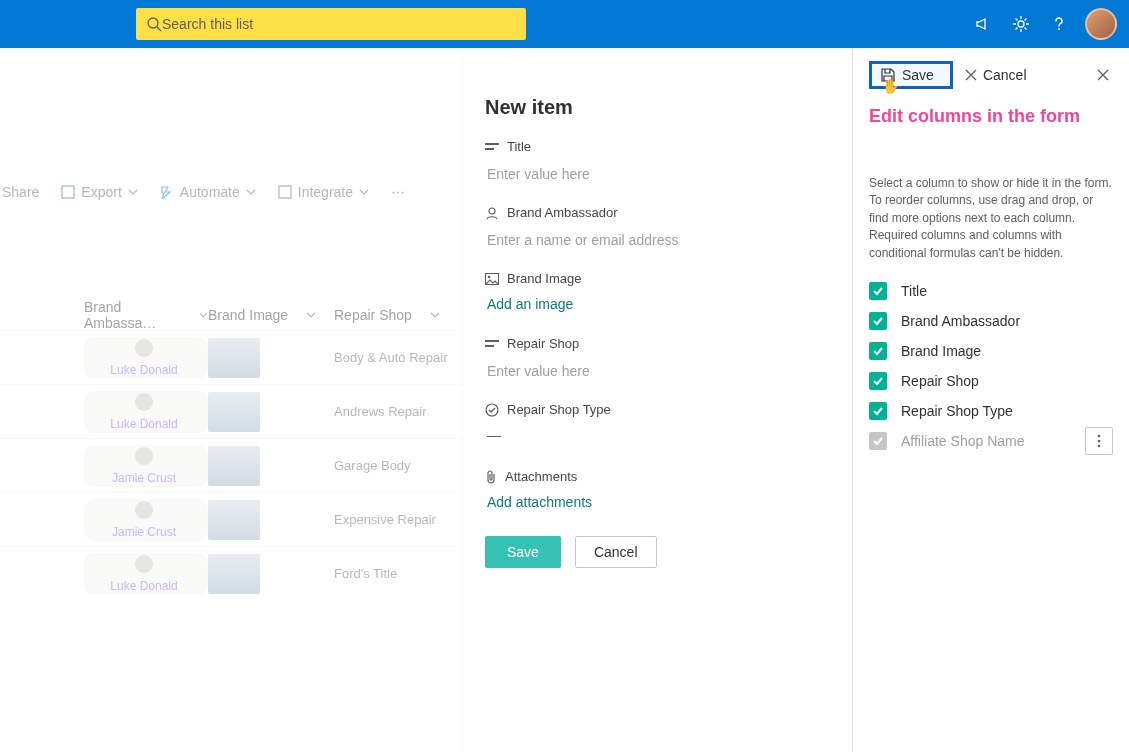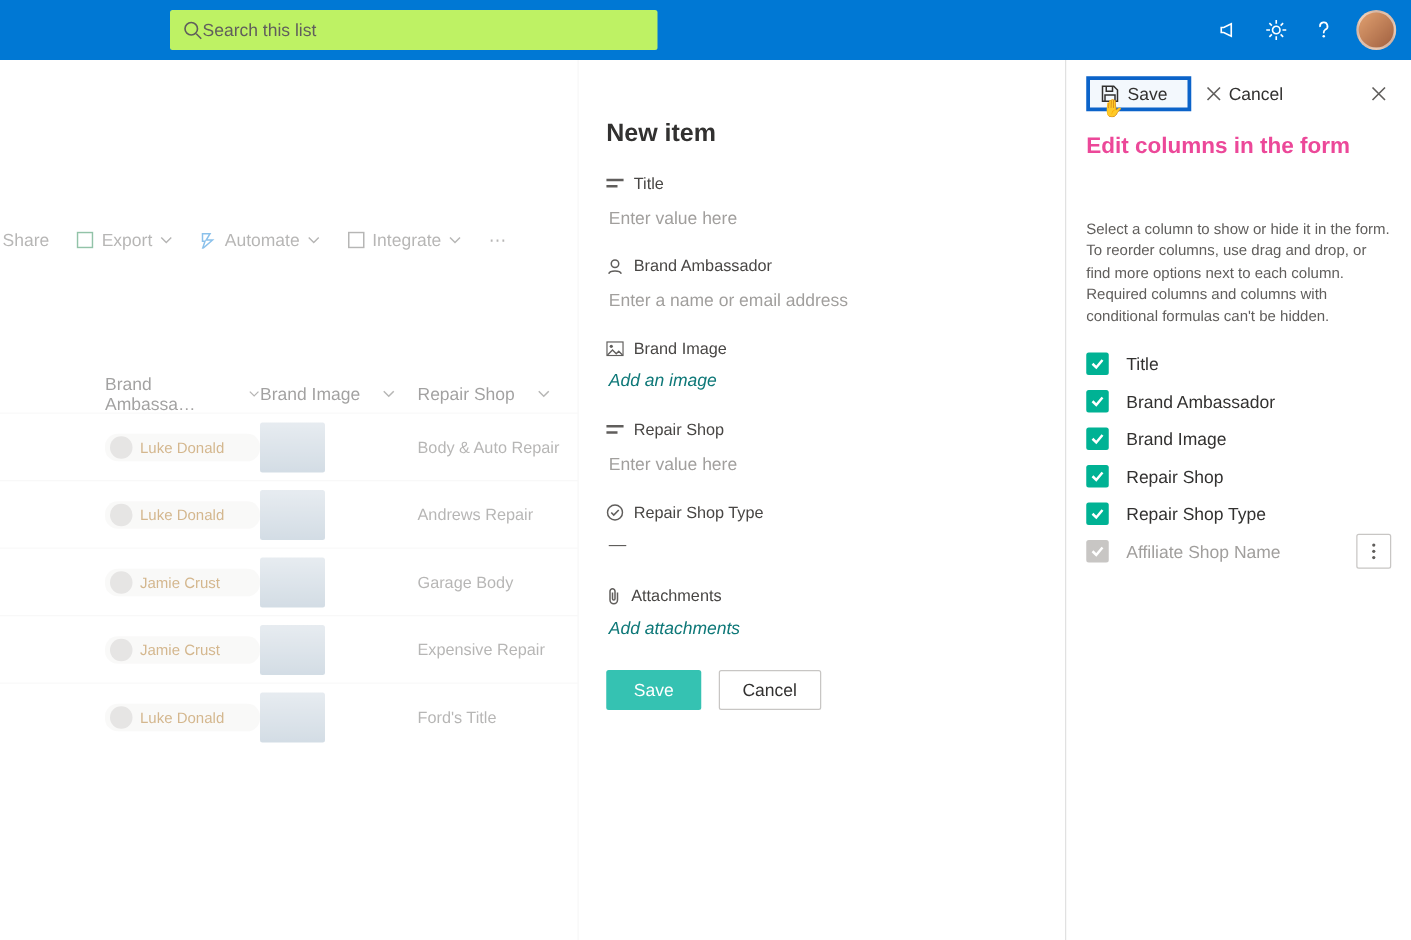--- a/index.html
+++ b/index.html
@@ -1,20 +1,20 @@
 <!DOCTYPE html>
 <html><head>
 <meta charset="utf-8">
 <style>
   * { box-sizing: border-box; margin: 0; padding: 0; font-family: "Segoe UI", -apple-system, sans-serif; }
   body { width: 1129px; height: 752px; overflow: hidden; background: #fff; }
 
   
   .topbar { height: 48px; background: #0078d4; display: flex; align-items: center; padding: 0 12px; }
-  .search-wrap { margin-left: 124px; width: 390px; height: 32px; background: #bef264; border-radius: 2px; display: flex; align-items: center; padding: 0 10px; }
+  .search-wrap { margin-left: 124px; width: 390px; height: 32px; background: #fde047; border-radius: 2px; display: flex; align-items: center; padding: 0 10px; }
   .search-wrap input { flex: 1; border: none; background: transparent; outline: none; font-size: 14px; color: #484644; }
   .search-wrap input::placeholder { color: #605e5c; }
   .topbar-spacer { flex: 1; }
   .topbar-icon { width: 32px; height: 32px; display: flex; align-items: center; justify-content: center; color: #fff; margin-left: 6px; cursor: pointer; }
   .avatar { width: 32px; height: 32px; border-radius: 50%; background: linear-gradient(135deg,#e0a070,#a06040); margin-left: 10px; border: 2px solid rgba(255,255,255,.5); cursor: pointer; }
 
   .workspace { position: relative; height: 704px; }
 
   
   .behind { position: absolute; inset: 0; opacity: .45; pointer-events: none; }
@@ -25,34 +25,34 @@
 
   .cmd-row { display:flex; gap:22px; align-items:center; font-size:14px; color:#605e5c; padding:8px 0 0 2px; height:40px;}
   .cmd-row .c { display:flex; align-items:center; gap:6px; cursor:pointer;}
 
   .list { margin-top: 92px; }
   .cols { display:flex; padding-left: 84px; font-size:14px; color:#323130; font-weight:400; height:30px; align-items:center;}
   .cols .ch { display:flex; align-items:center; gap:18px; }
   .col-a { width: 124px; } .col-b { width: 126px; } .col-c { width: 140px; }
   .rows { }
   .row { display:flex; align-items:center; padding-left:84px; height: 54px; border-top:1px solid #f1f1f1;}
-  .person { display:flex; align-items:center; gap:6px; background:#f3f2f1; border-radius:10px; padding:2px 8px 2px 4px; font-size:12px; color:#a16207;}
+  .person { display:flex; align-items:center; gap:6px; background:#f3f2f1; border-radius:10px; padding:2px 8px 2px 4px; font-size:12px; color:#8b5cf6;flex-direction:column;}
   .person .pa { width:18px; height:18px; border-radius:50%; background:#c8c6c4;}
   .thumb { width:52px; height:40px; background:linear-gradient(#cbd6e0,#9fb4c6); border-radius:2px;}
   .rst { font-size:13px; color:#605e5c; }
 
   
   .form-panel { position:absolute; top:0; bottom:0; left:462px; right:277px; background:#fff; padding: 48px 26px 4px 22px; overflow:auto; border-left:1px solid rgba(0,0,0,.03);}
   .form-title { font-size:20px; font-weight:600; color:#323130; margin-bottom:20px;}
   .field { margin-bottom:16px;}
   .field-label { display:flex; align-items:center; gap:8px; font-size:13px; color:#484644; margin-bottom:6px;}
   .field-label .fi { color:#605e5c; }
   .txt-input { width:100%; border:none; border-bottom:1px solid transparent; font-size:14px; padding:6px 2px; outline:none; color:#323130;}
   .txt-input::placeholder { color:#a19f9d; }
-  .link-like { color:#0e7878; font-size:14px; cursor:pointer; padding:4px 2px 8px;font-style:italic;}
+  .link-like { color:#0e7878; font-size:14px; cursor:pointer; padding:4px 2px 8px;}
   .dash { color:#605e5c; font-size:14px; padding:4px 2px 10px;}
   .form-actions { display:flex; gap:14px; margin-top:18px; }
   .btn-primary { background:#35c2b2; color:#fff; border:none; padding:8px 22px; border-radius:2px; font-size:14px; cursor:pointer;}
   .btn-secondary { background:#fff; color:#323130; border:1px solid #c8c6c4; padding:7px 18px; border-radius:2px; font-size:14px; cursor:pointer;}
 
   
   .right-panel { position:absolute; top:0; right:0; bottom:0; width:277px; background:#fff; border-left:1px solid #e1e1e1; padding: 10px 16px 0 16px;}
   .rp-head { display:flex; align-items:center; height:34px; }
   .save-box { display:flex; align-items:center; gap:6px; border:3px solid #0b63c9; background:#f3f8fd; padding:3px 16px 3px 8px; font-size:14px; color:#323130; cursor:pointer; position:relative;}
   .save-box .disk { width:16px; height:16px; display:inline-block; }

